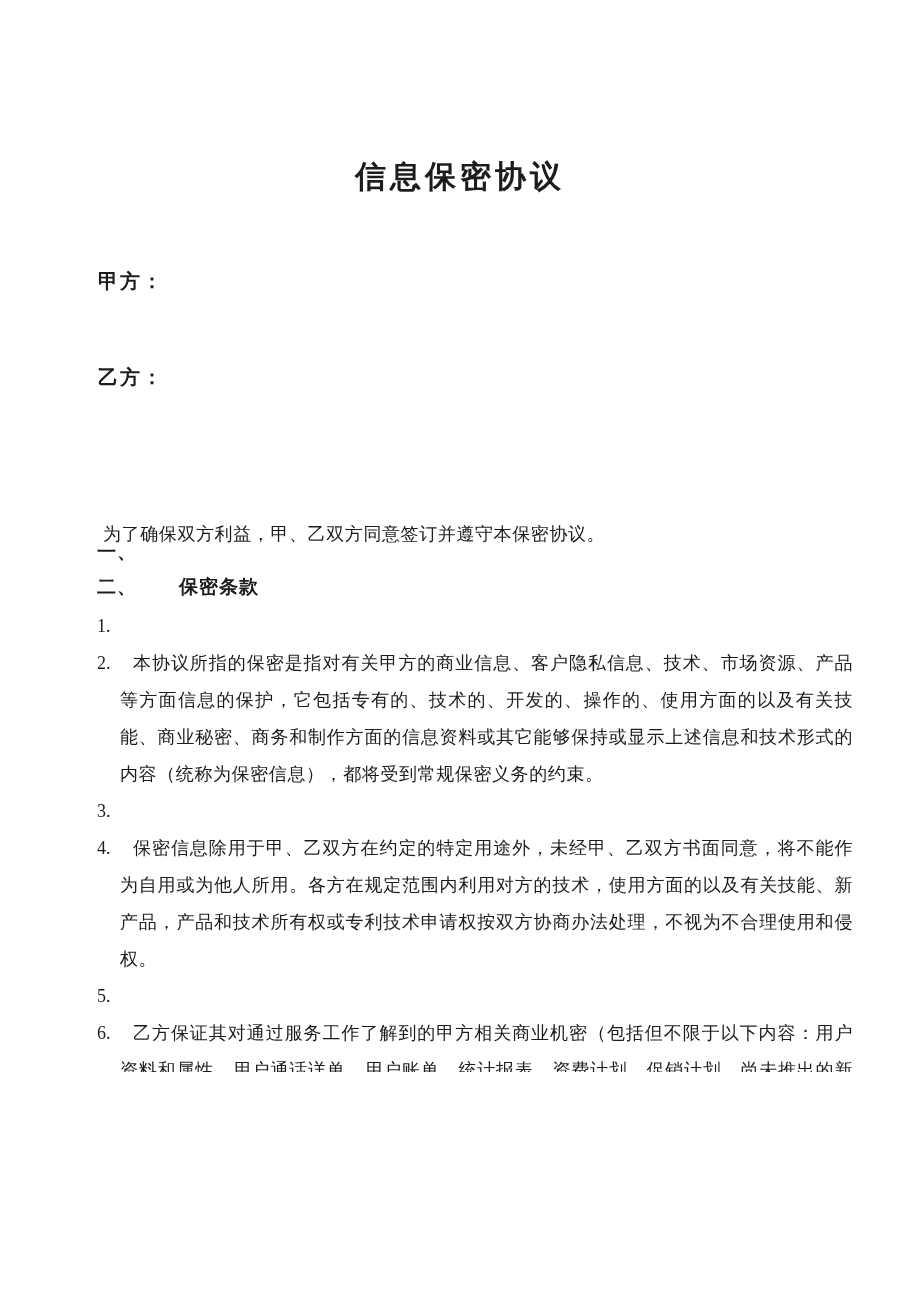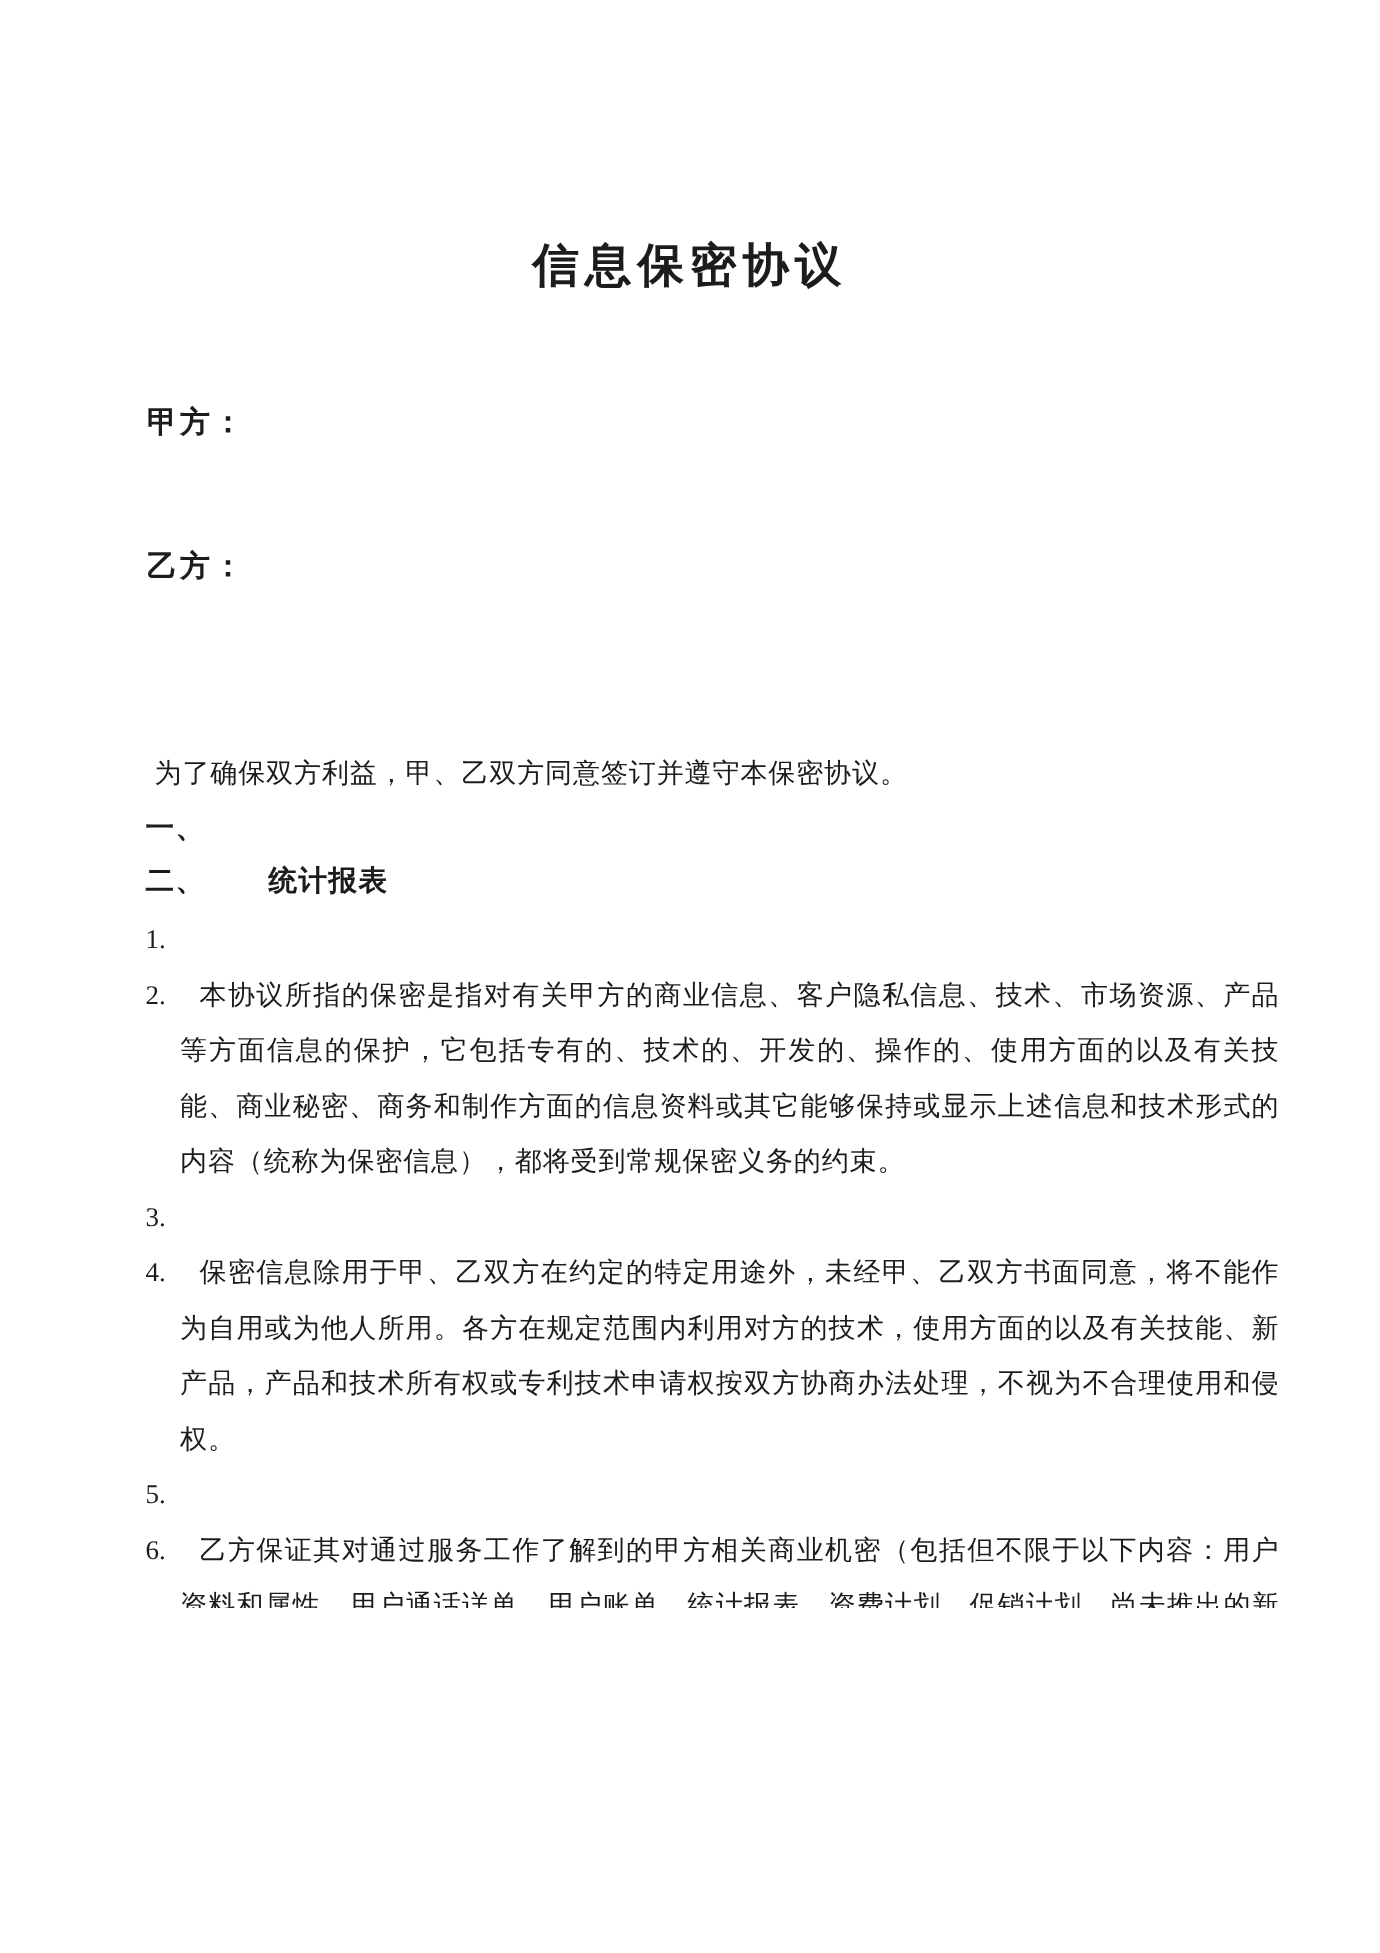--- a/index.html
+++ b/index.html
@@ -36,21 +36,21 @@
   .intro {
     position: absolute;
     left: 103px;
     width: 748px;
     font-size: 18px;
     line-height: 25px;
     letter-spacing: 0.6px;
     text-align: justify;
   }
   .intro-1 { top: 430px; }
-  .intro-2 { top: 503px; }
+  .intro-2 { top: 522px; }
   .section-line {
     position: absolute;
     left: 97px;
     font-size: 19px;
     font-weight: bold;
     letter-spacing: 1px;
   }
   .section-1 { top: 539px; }
   .section-2 { top: 574px; }
   .section-2 .section-title { margin-left: 42px; }
@@ -110,21 +110,21 @@
   <div class="party-label party-b">乙方：</div>
 
 
   <p class="intro intro-2">为了确保双方利益，甲、乙双方同意签订并遵守本保密协议。</p>
 
   <div class="section-line section-1">
     <span>一、</span>
   </div>
 
   <div class="section-line section-2">
-    <span>二、</span><span class="section-title">统计报表</span>
+    <span>二、</span><span class="section-title">保密条款</span>
   </div>
 
   <ul class="clause-list">
     <li class="clause">
       <span class="clause-num">1.</span>
       <span class="clause-text"></span>
     </li>
     <li class="clause">
       <span class="clause-num">2.</span>
       <span class="clause-text">本协议所指的保密是指对有关甲方的商业信息、客户隐私信息、技术、市场资源、产品等方面信息的保护，它包括专有的、技术的、开发的、操作的、使用方面的以及有关技能、商业秘密、商务和制作方面的信息资料或其它能够保持或显示上述信息和技术形式的内容（统称为保密信息），都将受到常规保密义务的约束。</span>

